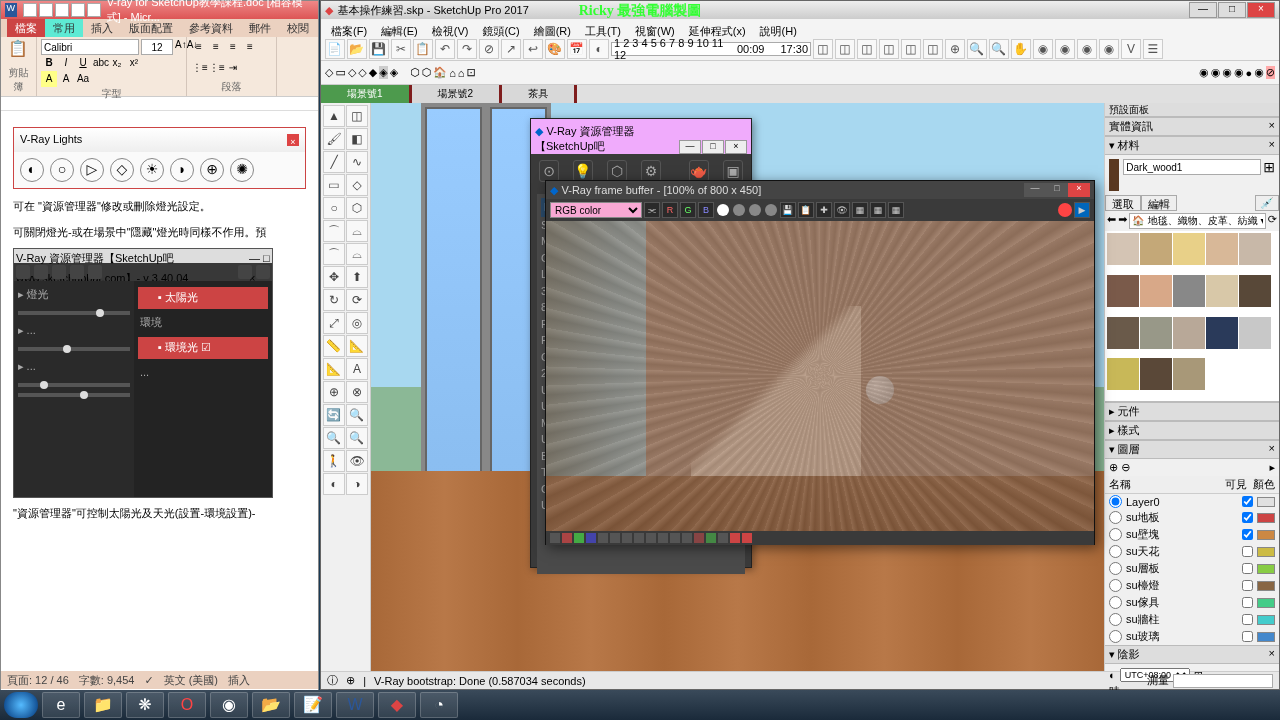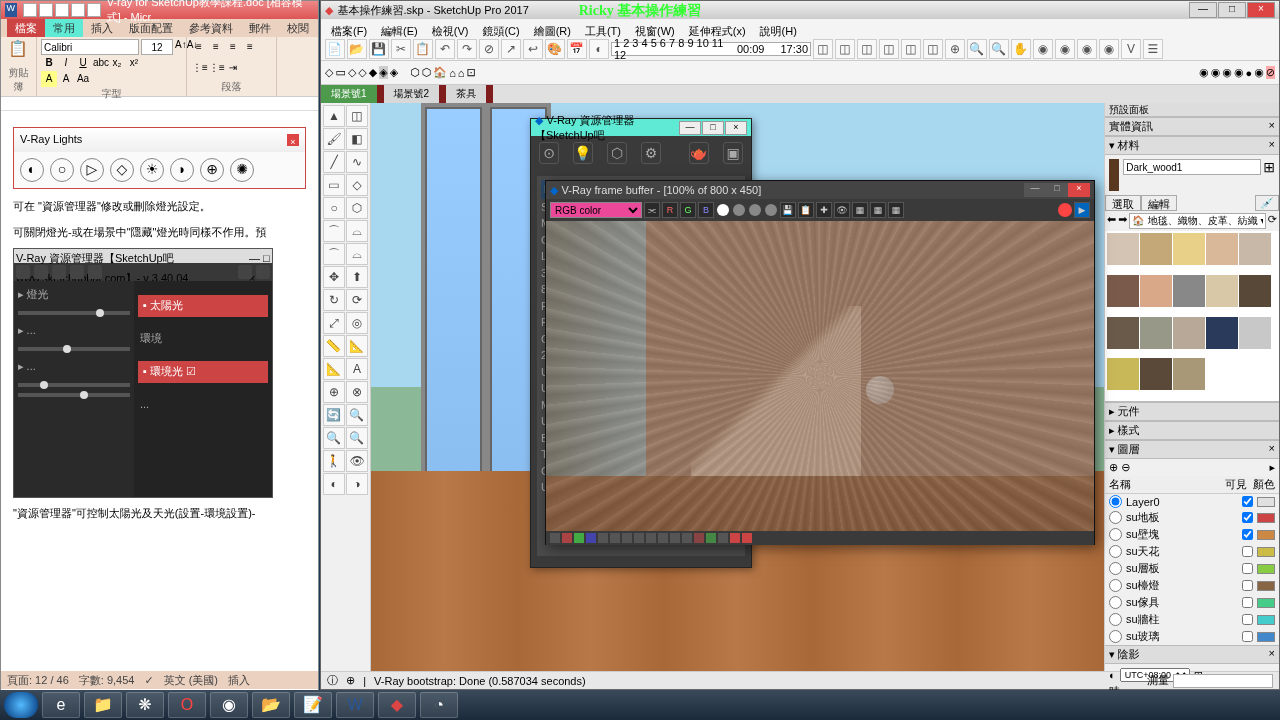--- a/index.html
+++ b/index.html
@@ -35,39 +35,39 @@
 .vray-lights-panel .hdr .x{width:12px;height:12px;background:#d44;color:#fff;text-align:center;font-size:9px}
 .light-icons{display:flex;gap:6px;padding:6px}
 .light-icons span{width:24px;height:24px;border:1px solid #888;border-radius:12px;display:flex;align-items:center;justify-content:center;font-size:14px}
 .shot{width:260px;height:250px;background:#2a2a2a;border:1px solid #555;margin:4px 0}
 .shot-hdr{height:14px;background:#ddd;font-size:9px;padding:0 2px;display:flex;justify-content:space-between}
 .shot-tb{height:18px;background:#383838;display:flex;gap:4px;padding:2px}
 .shot-tb span{width:14px;height:14px;background:#444;border-radius:2px}
 .shot-body{display:flex;height:216px}
 .shot-left{width:120px;background:#2a2a2a;padding:4px;color:#aaa;font-size:9px}
 .shot-right{flex:1;background:#232323;padding:4px;color:#aaa;font-size:9px}
-.shot-item{background:#c44;color:#fff;padding:1px 5px;margin:10px 0;display:flex;align-items:center}
+.shot-item{background:#c44;color:#fff;padding:1px 20px;margin:2px 0;display:flex;align-items:center}
 .slider{height:4px;background:#555;margin:6px 0;position:relative}
 .slider .knob{width:8px;height:8px;background:#ddd;border-radius:4px;position:absolute;top:-2px}
 .word-status{position:absolute;bottom:0;left:0;right:0;height:18px;background:#ebd1c0;display:flex;align-items:center;padding:0 6px;gap:10px;font-size:10px;color:#444}
 
 
 .su-win{position:absolute;left:320px;top:0;width:960px;height:690px;background:#e8e8e8;border:1px solid #666}
 .su-title{height:18px;background:linear-gradient(#eee,#ccc);display:flex;align-items:center;justify-content:space-between;padding:0 4px}
 .su-title .winbtns{display:flex}
 .su-title .winbtns span{width:28px;height:16px;background:#ddd;border:1px solid #999;text-align:center;font-size:10px;margin-left:1px}
 .su-title .winbtns span.close{background:#d44;color:#fff}
 .su-menu{height:18px;background:#f4f4f4;display:flex;padding:0 4px;gap:2px}
 .su-menu span{padding:5px 6px;font-size:11px}
 .su-toolbar{height:24px;background:#f4f4f4;border-bottom:1px solid #ccc;display:flex;align-items:center;padding:0 4px;gap:2px}
 .su-toolbar .tbtn{width:20px;height:20px;background:#f8f8f8;border:1px solid #ccc;font-size:12px;text-align:center;line-height:18px;color:#555}
 .su-toolbar .timeline{flex:0 0 200px;height:14px;background:#fff;border:1px solid #aaa;display:flex;align-items:center;font-size:8px;padding:0 2px;gap:8px}
 .su-toolbar2{height:24px;background:#f4f4f4;border-bottom:1px solid #ccc;display:flex;align-items:center;padding:0 4px;gap:2px}
 .tabs-bar{height:18px;background:#e0e0e0;display:flex}
-.tabs-bar span{padding:2px 10px;font-size:10px;background:#d8d8d8;border-right:7px solid #7f1d1d}
+.tabs-bar span{padding:2px 26px;font-size:10px;background:#d8d8d8;border-right:3px solid #7f1d1d}
 .tabs-bar span.active{background:#4d9a4d;color:#fff}
 .su-body{display:flex;height:calc(100% - 120px)}
 .su-tools-left{width:50px;background:#f0f0f0;border-right:1px solid #ccc;display:flex;flex-wrap:wrap;align-content:flex-start;padding:2px;gap:1px}
 .su-tools-left .tool{width:22px;height:22px;background:#f8f8f8;border:1px solid #ccc;font-size:12px;text-align:center;line-height:20px;color:#444}
 .su-viewport{flex:1;background:linear-gradient(#a8d8f0 0%,#a8d8f0 50%,#8bb896 50%,#8bb896 100%);position:relative}
 .floor{position:absolute;left:0;right:0;bottom:0;height:200px;background:linear-gradient(90deg,#a86838 0%,#b87848 10%,#a86838 20%,#b87848 30%,#a86838 40%,#b87848 50%,#a86838 60%,#b87848 70%,#a86838 80%,#b87848 90%,#a86838 100%)}
 .window-frame{position:absolute;left:50px;top:0;width:130px;height:440px;background:#888;display:flex}
 .window-frame .pane{flex:1;background:linear-gradient(#9cf,#8be);margin:4px;border:2px solid #666}
 .su-right{width:175px;background:#f0f0f0;border-left:1px solid #ccc;display:flex;flex-direction:column}
 .panel-hdr{height:14px;background:#ddd;font-size:10px;padding:0 4px;display:flex;justify-content:space-between;align-items:center;border-bottom:1px solid #bbb}
@@ -90,38 +90,38 @@
 .shadow-panel{padding:2px 4px;font-size:10px}
 .shadow-panel .row2{display:flex;align-items:center;gap:4px;margin:2px 0}
 .shadow-panel .sl{flex:1;height:4px;background:#ccc;position:relative}
 .shadow-panel .sl .k{width:7px;height:12px;background:#888;position:absolute;top:-4px}
 .su-status{height:18px;background:#e8e8e8;border-top:1px solid #ccc;display:flex;align-items:center;padding:0 6px;gap:8px;font-size:11px}
 .su-status .field{margin-left:auto;display:flex;align-items:center;gap:4px}
 .su-status .field input{width:100px;height:14px;border:1px solid #aaa;font-size:10px}
 
 
 .vray-asset{position:absolute;left:530px;top:118px;width:222px;height:450px;background:#3a3a3a;border:1px solid #222;box-shadow:2px 2px 8px rgba(0,0,0,.4)}
-.vray-asset .ttl{height:17px;background:#5eead4;font-size:10px;display:flex;justify-content:space-between;align-items:center;padding:0 4px}
+.vray-asset .ttl{height:35px;background:#f0abfc;font-size:10px;display:flex;justify-content:space-between;align-items:flex-end;padding:0 4px}
 .vray-asset .ttl .wbtns{display:flex;gap:1px}
 .vray-asset .ttl .wbtns span{width:22px;height:14px;background:#eee;border:1px solid #999;font-size:9px;text-align:center}
 .vray-tabs{height:34px;background:#3a3a3a;display:flex;align-items:center;padding:0 8px;gap:14px}
 .vray-tabs .vtab{width:22px;height:22px;border:1px solid #555;border-radius:3px;color:#aaa;text-align:center;line-height:20px;font-size:14px}
 .vray-tabs .sep{flex:1}
 .vray-body{padding:6px;color:#aaa;font-size:10px}
 .vray-body .bldg{background:#4a4a4a;padding:4px;line-height:1.5;height:380px;overflow:hidden}
 .vray-body .bldg div{white-space:nowrap;overflow:hidden}
 
 
 .vfb{position:absolute;left:545px;top:180px;width:550px;height:365px;background:#3a3a3a;border:1px solid #111;box-shadow:3px 3px 12px rgba(0,0,0,.5)}
 .vfb .ttl{height:18px;background:#444;color:#ddd;font-size:10px;display:flex;justify-content:space-between;align-items:center;padding:0 4px}
 .vfb .ttl .wbtns{display:flex}
 .vfb .ttl .wbtns span{width:22px;height:14px;background:#555;text-align:center;font-size:9px;color:#ccc}
 .vfb .ttl .wbtns span.close{background:#d44;color:#fff}
 .vfb-tb{height:22px;background:#3a3a3a;display:flex;align-items:center;padding:0 4px;gap:2px}
-.vfb-tb select{width:92px;height:16px;font-size:10px;background:#ec4899;border:1px solid #888}
+.vfb-tb select{width:92px;height:16px;font-size:10px;background:#f9a8d4;border:1px solid #888}
 .vfb-tb .ch{width:16px;height:16px;background:#2a2a2a;border:1px solid #555;color:#ccc;text-align:center;font-size:9px;line-height:14px}
 .vfb-tb .ch.r{color:#f66}
 .vfb-tb .ch.g{color:#6f6}
 .vfb-tb .ch.b{color:#88f}
 .vfb-tb .dot{width:12px;height:12px;border-radius:6px;background:#888;margin:0 1px}
 .vfb-tb .dot.w{background:#fff}
 .vfb-tb .spacer{flex:1}
 .vfb-tb .rec{width:14px;height:14px;border-radius:7px;background:#f44}
 .vfb-render{height:310px;background:#8a7060;position:relative;overflow:hidden}
 .vfb-render .noise{position:absolute;inset:0;background:repeating-conic-gradient(#8a7060 0deg,#7a6050 2deg,#9a8070 4deg);opacity:0.6;filter:contrast(1.2)}
@@ -134,21 +134,21 @@
 .vfb-bot span{width:10px;height:10px;background:#555}
 
 
 .taskbar{position:absolute;left:0;right:0;bottom:0;height:30px;background:linear-gradient(#3a4a5a,#1a2a3a);display:flex;align-items:center;padding:0 4px;gap:4px}
 .taskbar .start{width:34px;height:26px;background:radial-gradient(circle,#5bf,#037);border-radius:13px}
 .taskbar .titem{width:38px;height:26px;background:rgba(255,255,255,.1);border:1px solid rgba(255,255,255,.2);border-radius:2px;text-align:center;font-size:16px;line-height:24px;color:#fff}
 </style>
 </head>
 <body>
 
-<div class="watermark">Ricky 基本操作練習</div>
+<div class="watermark">Ricky 最強電腦製圖</div>
 
 <div class="word-win">
   <div class="titlebar red">
     <span class="wicon">W</span>
     <div class="qat">
         <span></span>
         <span></span>
         <span></span>
         <span></span>
         <span></span>

